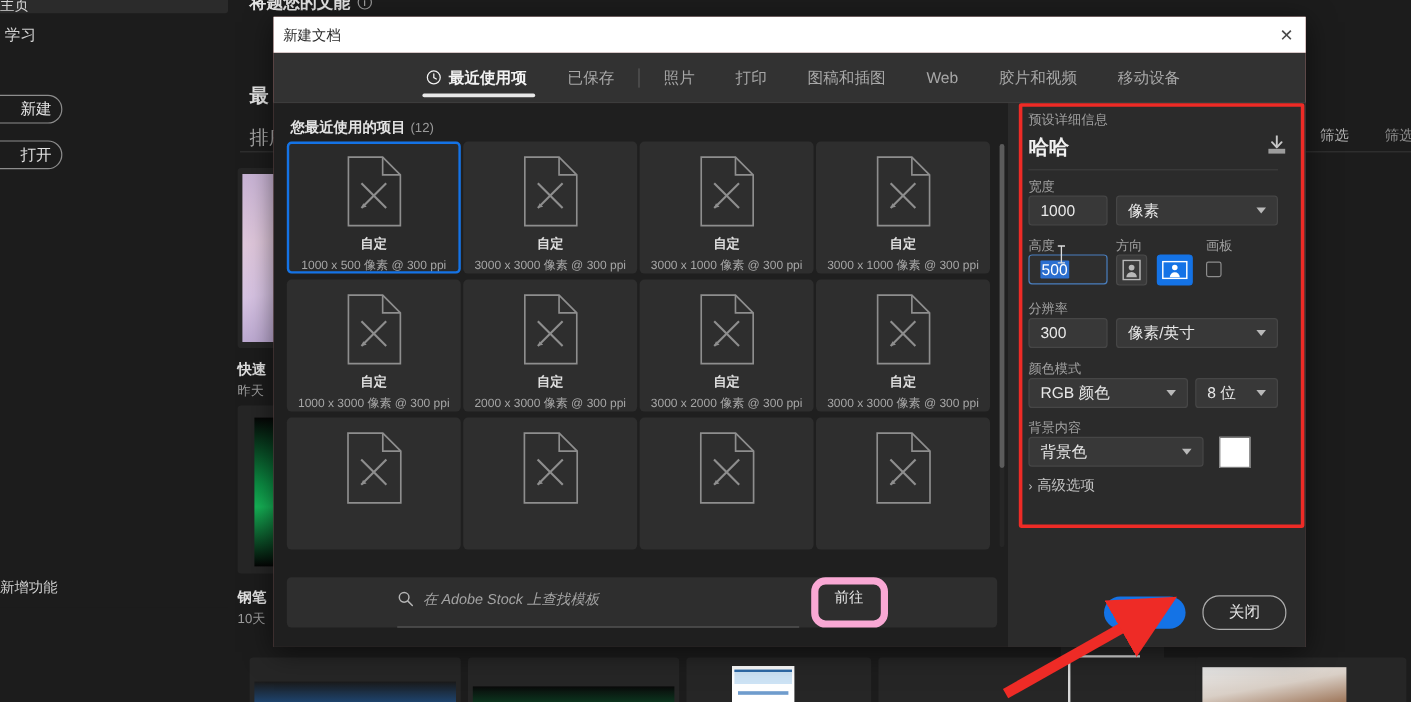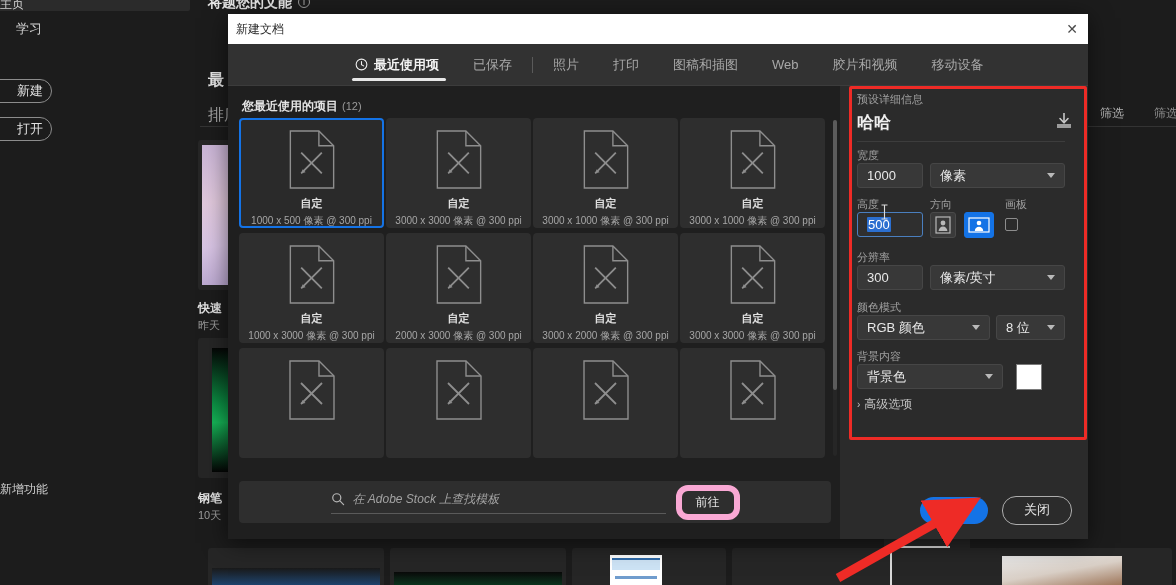--- a/index.html
+++ b/index.html
@@ -19,21 +19,21 @@
     position: absolute; left: 0; top: 0; width: 190px; height: 506px;
     background: #1c1c1c;
   }
   .ps-side-top {
     position: absolute; left: -40px; top: -9px; width: 230px; height: 20px;
     background: #2b2b2b; border-radius: 2px;
   }
   .ps-side-top-lbl {
     position: absolute; left: 0; top: -4px; font-size: 12px; color: #d4d4d4;
   }
-  .ps-side-lbl2 { position: absolute; left: 16px; top: 20px; font-size: 13px; color: #cfcfcf; }
+  .ps-side-lbl2 { position: absolute; left: 4px; top: 20px; font-size: 13px; color: #cfcfcf; }
   .ps-side-btn {
     position: absolute; left: -28px; width: 80px; height: 24px;
     border: 1px solid #8c8c8c; border-radius: 12px;
     color: #e2e2e2; font-size: 13px; line-height: 22px; text-align: right;
     padding-right: 8px; background: transparent;
   }
   .ps-side-btn.b1 { top: 79px; }
   .ps-side-btn.b2 { top: 117px; }
   .ps-side-bottom { position: absolute; left: 0; bottom: 8px; font-size: 12px; color: #d0d0d0; }
 
@@ -125,21 +125,21 @@
   .doc-spec { font-size: 10px; color: #a6a6a6; margin-top: 3px; }
 
   .grid-scroll {
     position: absolute; right: 3px; top: 34px; width: 4px; height: 336px;
     background: #262626; border-radius: 2px;
   }
   .grid-scroll i { position: absolute; left: 0; top: 0; width: 4px; height: 270px; background: #5b5b5b; border-radius: 2px; display: block; }
 
   .stock-bar {
     position: absolute; left: 11px; bottom: 16px; width: 592px; height: 42px;
-    background: #2e2e2e; border-radius: 4px; display: flex; align-items: center; justify-content: center; gap: 10px;
+    background: #2e2e2e; border-radius: 4px; display: flex; justify-content: center; gap: 10px;
   }
   .stock-field { display: flex; align-items: center; gap: 8px; width: 335px; border-bottom: 1px solid #5a5a5a; padding-bottom: 5px; }
   .stock-ph { font-size: 12px; color: #a3a3a3; font-style: italic; }
   .stock-go {
     border: 6px solid #f9a8d4; border-radius: 12px; padding: 3px 14px;
     font-size: 12px; color: #e6e6e6;
   }
 
   
   .preset-box {

